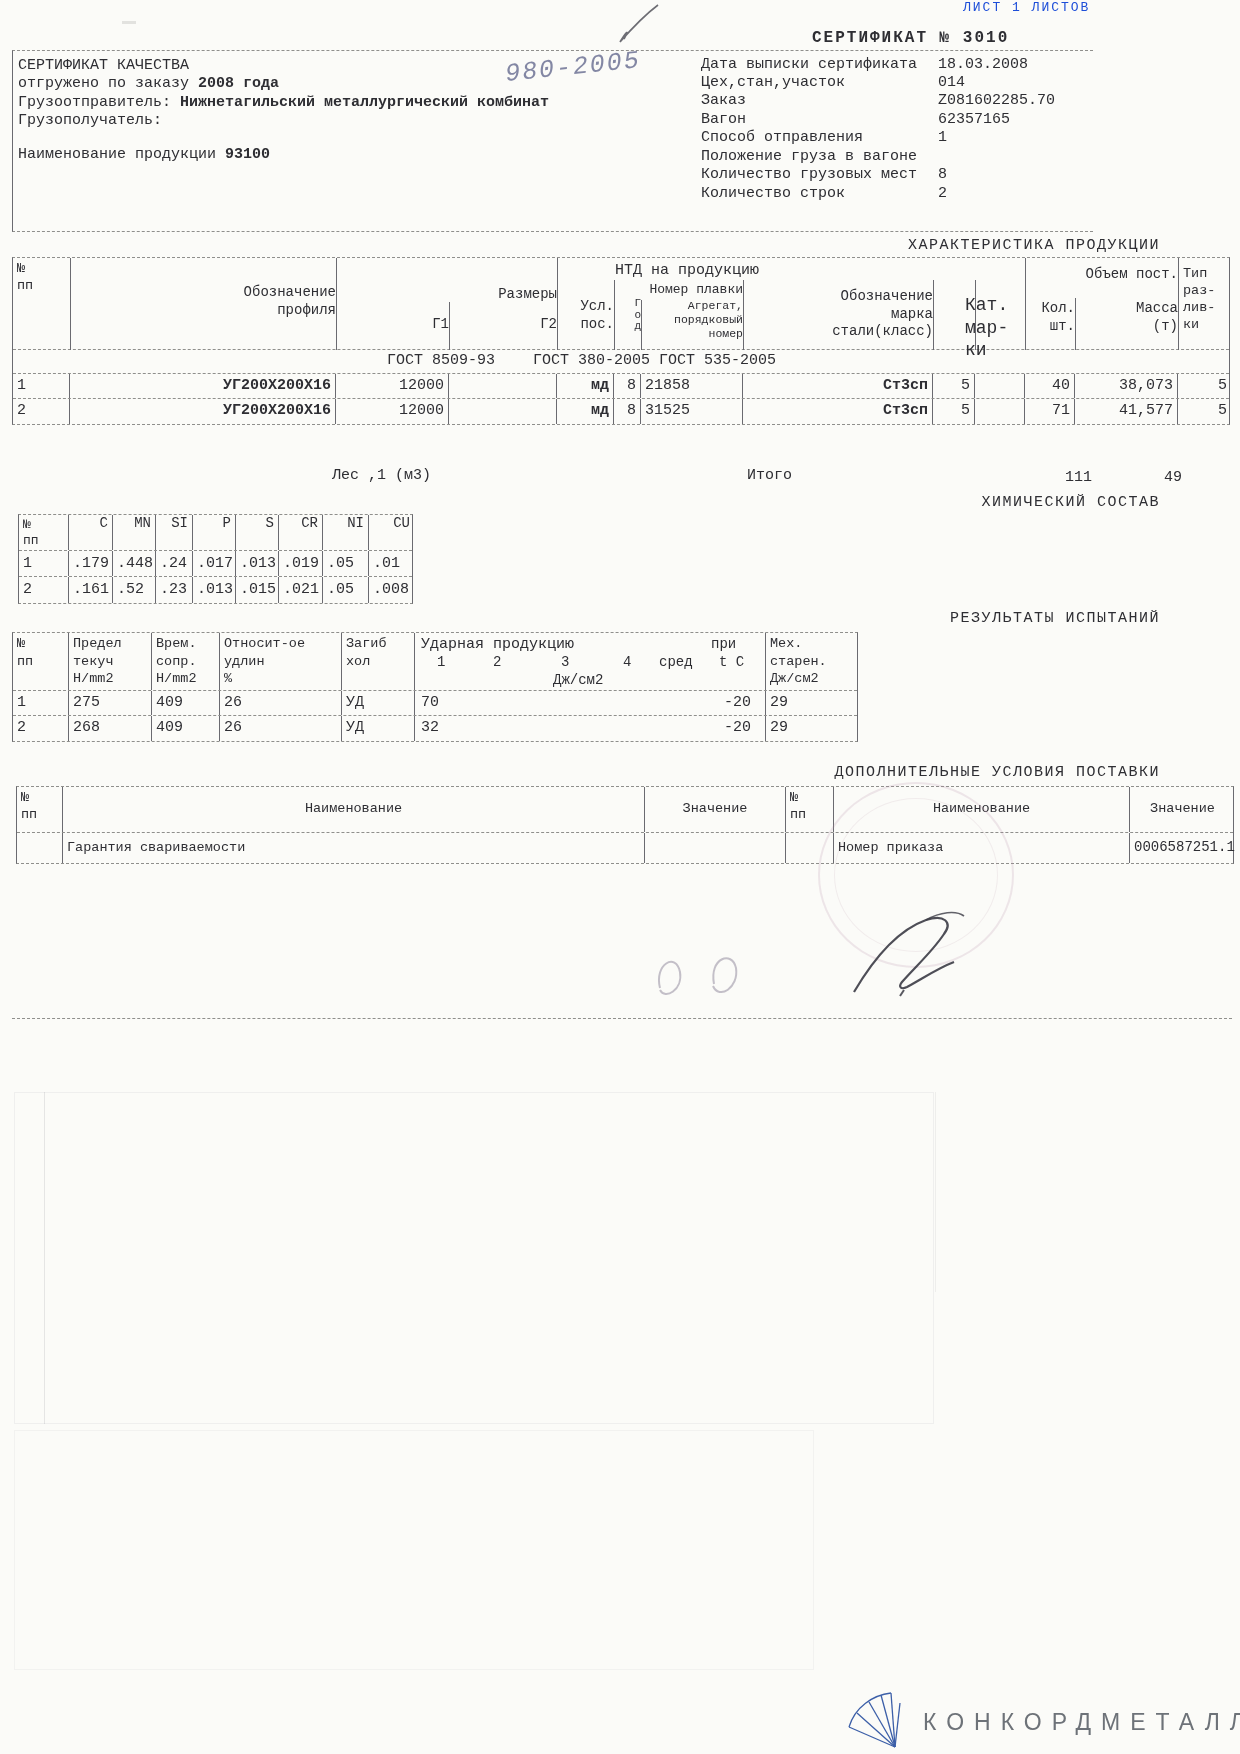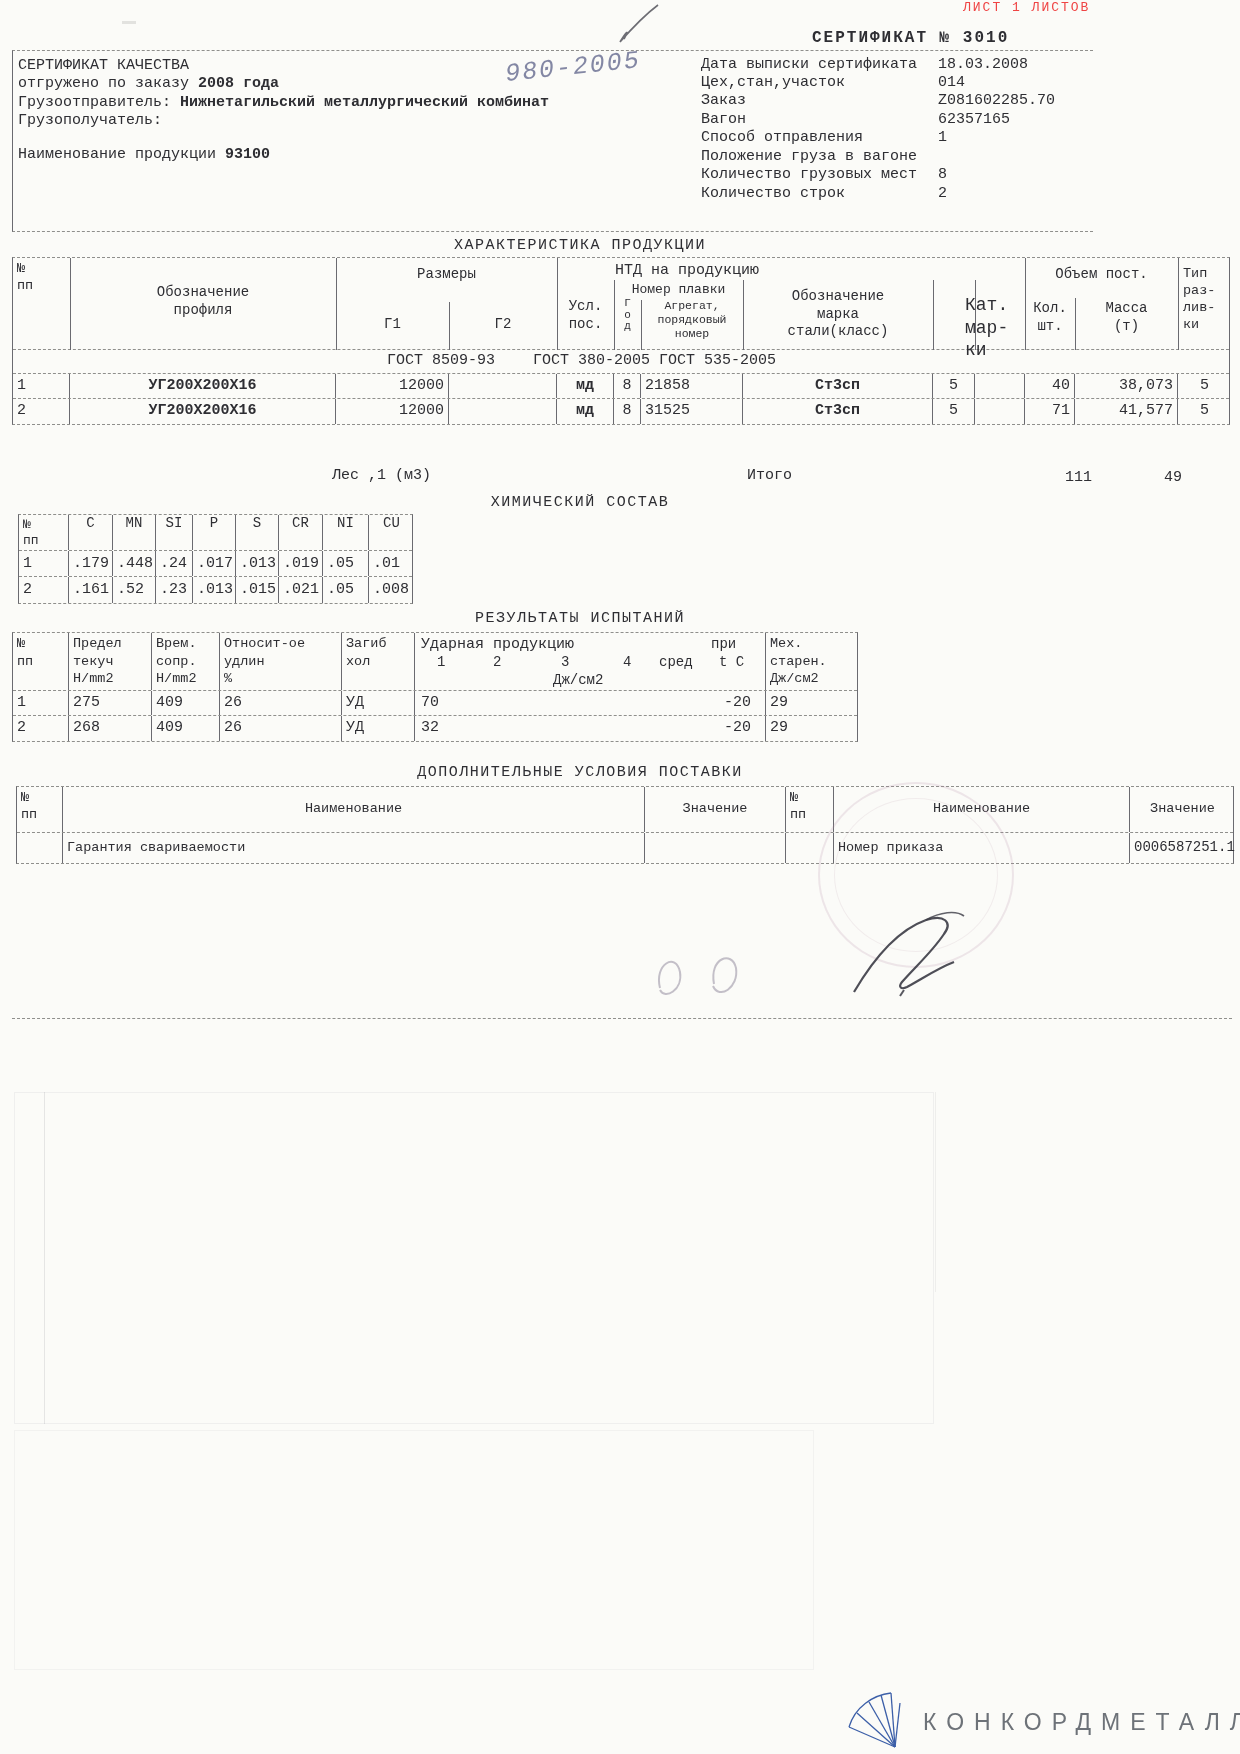--- a/index.html
+++ b/index.html
@@ -6,24 +6,24 @@
     --ink:#2e2e33;
     --bd:#6a6a70;
     --dash:#8f8f8c;
   }
   *{box-sizing:border-box;margin:0;padding:0}
   body{background:#e9e9e6;font-family:"Liberation Mono","DejaVu Sans Mono",monospace;color:var(--ink)}
   .page{position:relative;width:1240px;height:1754px;background:#fbfbf8;overflow:hidden;margin:0 auto}
   .abs{position:absolute}
   .b{font-weight:bold}
   .ml{white-space:pre-line}
-  .a-c{text-align:center}
+  .a-c{text-align:right}
   .a-r{text-align:right}
   .a-l{text-align:left}
-  .faint{color:#ef4444}
+  .faint{color:#1d4ed8}
   .title{font-size:15px;letter-spacing:1.5px}
   
   .hdrbox{left:12px;top:50px;width:1081px;height:182px;border-top:1px dashed var(--dash);border-bottom:1px dashed var(--dash);border-left:1px solid var(--bd);font-size:15px}
   .hl-line{position:absolute;left:5px;white-space:nowrap}
   .hr-row{position:absolute;left:688px;white-space:nowrap}
   .hr-l{display:inline-block;width:237px}
   .hr-v{font-weight:normal}
   
   .tbl{position:absolute;border-left:1px solid var(--bd);border-right:1px solid var(--bd);border-top:1px dashed var(--dash);border-bottom:1px dashed var(--dash)}
   .c{border-right:1px solid var(--bd);padding:0 4px;overflow:hidden}
@@ -151,21 +151,21 @@
       <div class="vl" style="left:920px;top:22px;height:70px"></div>
       <div class="vl" style="left:962px;top:22px;height:70px"></div>
       <div class="vl" style="left:1012px;top:0;height:92px"></div>
       <div class="vl" style="left:1062px;top:40px;height:52px"></div>
       <div class="vl" style="left:1165px;top:0;height:92px"></div>
 
       <div class="ht ml" style="left:4px;top:3px;font-size:13.5px">№
 пп</div>
       <div class="ht ml a-c" style="left:57px;width:266px;top:26px">Обозначение
 профиля</div>
-      <div class="ht a-c" style="left:323px;width:221px;top:8px">Размеры</div>
+      <div class="ht a-c" style="left:323px;width:221px;top:28px">Размеры</div>
       <div class="ht a-c" style="left:323px;width:113px;top:58px">Г1</div>
       <div class="ht a-c" style="left:436px;width:108px;top:58px">Г2</div>
       <div class="ht" style="left:544px;width:468px;top:4px;padding-left:58px;font-size:15px">НТД на продукцию</div>
       <div class="ht ml a-c" style="left:544px;width:57px;top:40px">Усл.
 пос.</div>
       <div class="ht a-c" style="left:601px;width:129px;top:24px;font-size:13px">Номер плавки</div>
       <div class="ht ml a-c" style="left:601px;width:27px;top:40px;font-size:11px;line-height:1.05">Г
 о
 д</div>
       <div class="ht ml a-c" style="left:628px;width:102px;top:41px;font-size:11.5px;line-height:1.2">Агрегат,

